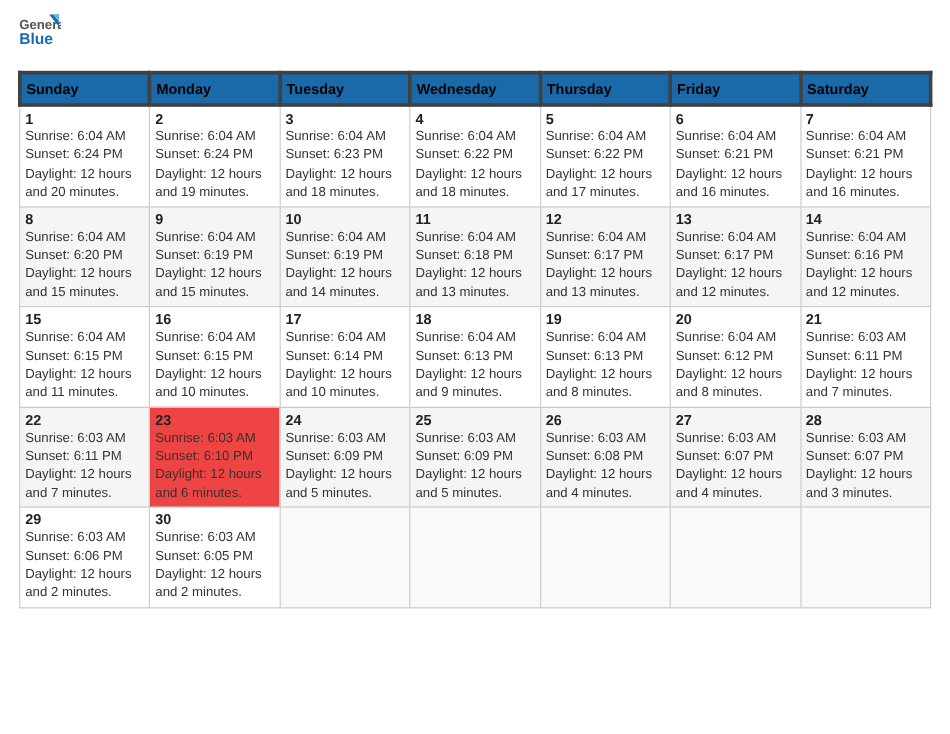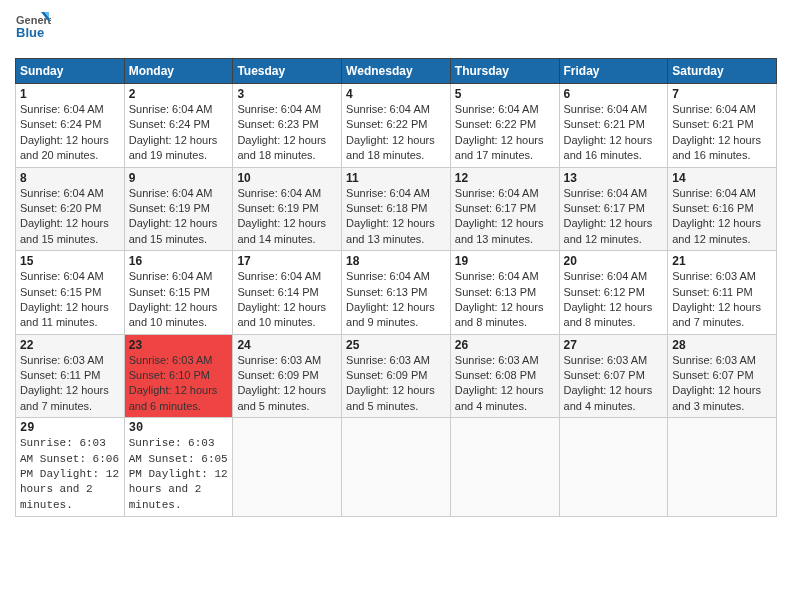--- a/index.html
+++ b/index.html
@@ -38,26 +38,26 @@
       font-size: 14px;
       color: #555;
     }
     .calendar {
       width: 100%;
       border-collapse: collapse;
       font-size: 10px;
     }
     .calendar th {
       background: #1a6aaa;
-      color: #ffffff;
+      color: #000000;
       padding: 5px 4px;
       text-align: left;
       font-size: 12px;
       font-weight: bold;
-      border: 1px solid #404040;
+      border: 3px solid #404040;
     }
     .calendar td {
       border: 1px solid #ccc;
       vertical-align: top;
       padding: 3px 4px;
       width: calc(100% / 7);
       height: 82px;
       background: #fff;
     }
     .calendar tr:nth-child(even) td {
@@ -316,21 +316,21 @@
 and 4 minutes.</div>
           </td>
           <td style="background: rgb(245, 245, 245);">
             <span class="day-num">28</span>
             <div class="day-detail">Sunrise: 6:03 AM
 Sunset: 6:07 PM
 Daylight: 12 hours
 and 3 minutes.</div>
           </td>
         </tr>
-        <tr style="background: rgb(255, 255, 255); font-family: Liberation Mono, monospace;">
+        <tr style="background: rgb(255, 255, 255);">
           <td>
             <span class="day-num">29</span>
             <div class="day-detail">Sunrise: 6:03 AM
 Sunset: 6:06 PM
 Daylight: 12 hours
 and 2 minutes.</div>
           </td>
           <td>
             <span class="day-num">30</span>
             <div class="day-detail">Sunrise: 6:03 AM

